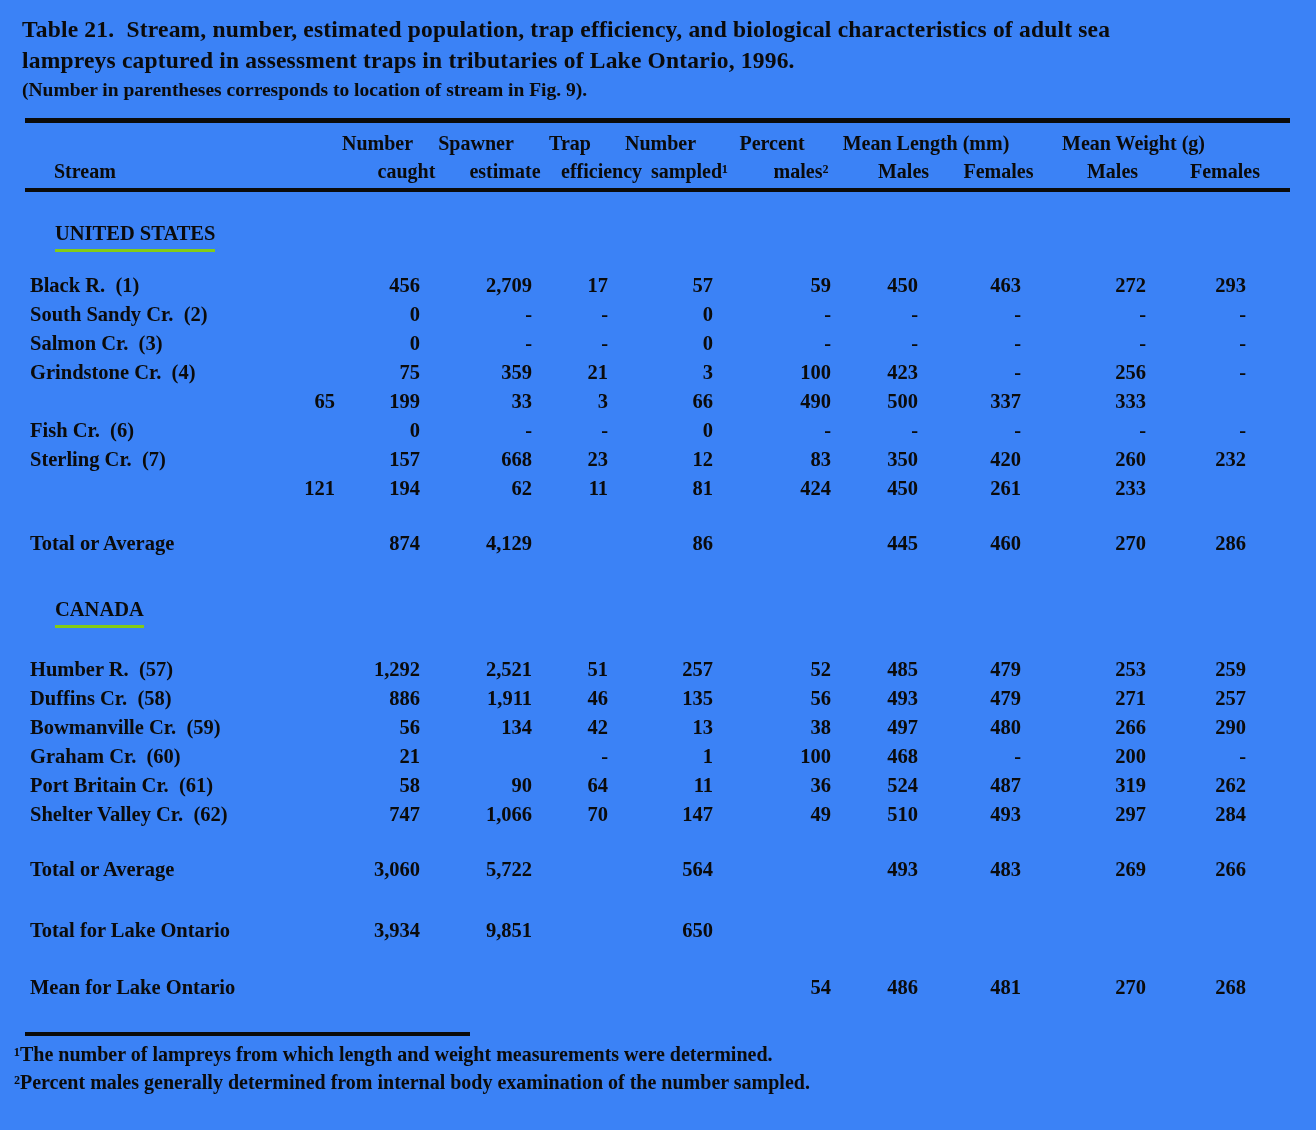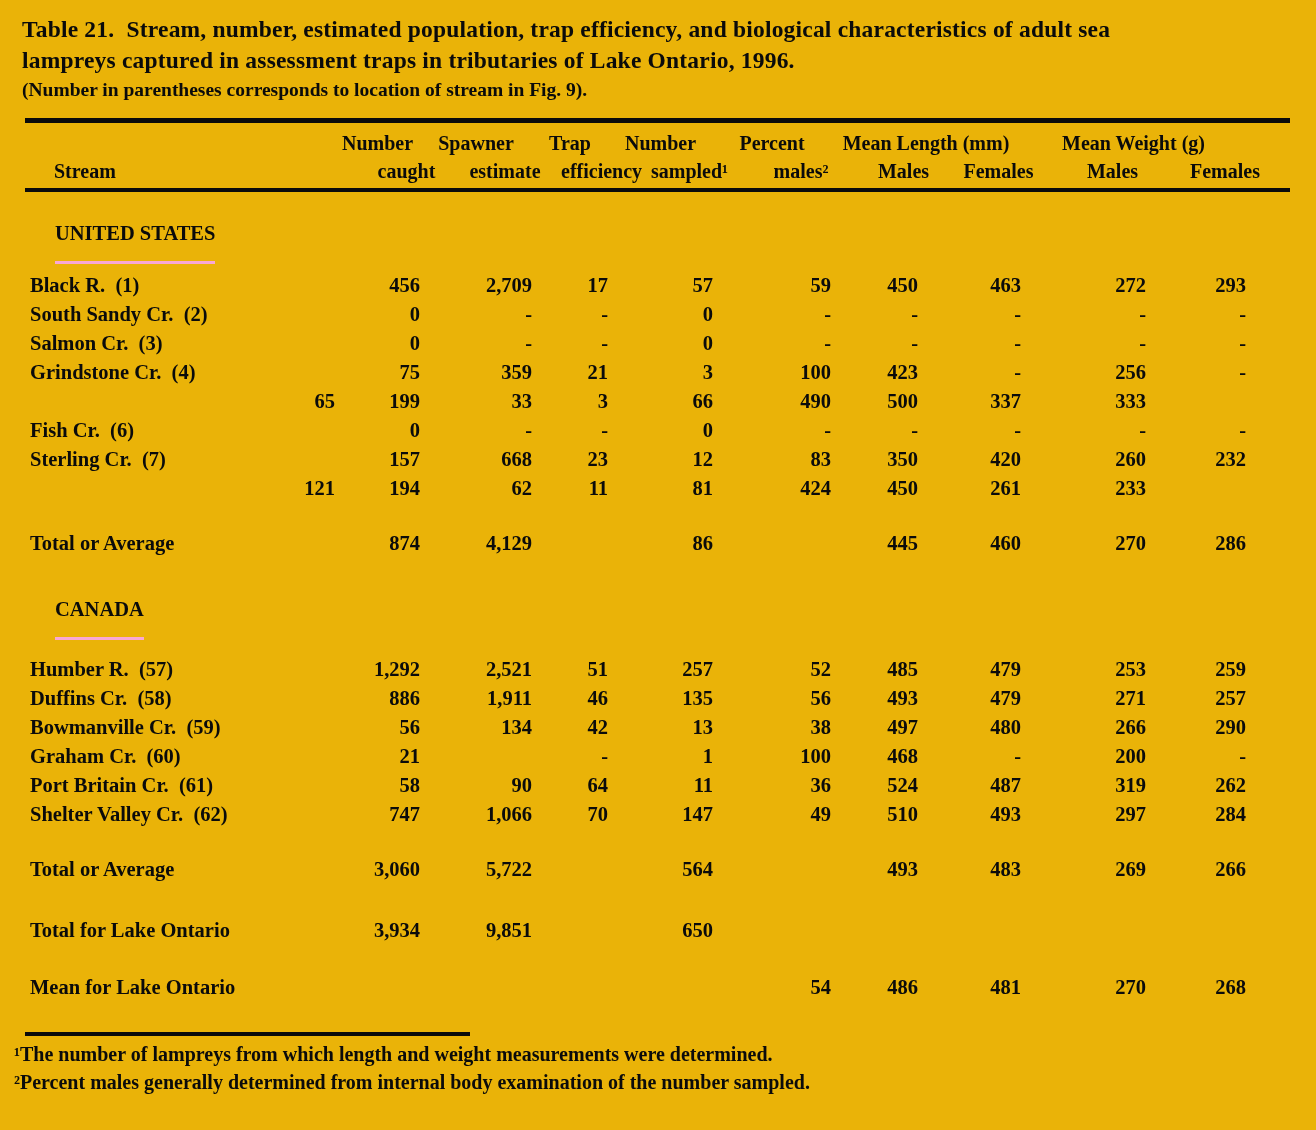--- a/index.html
+++ b/index.html
@@ -1,19 +1,19 @@
 <!DOCTYPE html>
 <html><head>
 <meta charset="utf-8">
 <style>
   html,body{margin:0;padding:0;background:#e8e8e8;}
   .page{
     position:relative;
     width:1316px;height:1130px;
-    background:#eab308;
+    background:#3b82f6;
     color:#0b0b0b;
     font-family:"Liberation Serif","DejaVu Serif",serif;
     font-weight:700;
     overflow:hidden;
     margin:0 auto;
   }
   
   .title-block{margin:14px 0 0 22px;}
   .title-line{font-size:23.5px;line-height:31px;white-space:pre;letter-spacing:0.2px;}
   .title-note{font-size:19.5px;line-height:27px;white-space:pre;}
@@ -23,21 +23,21 @@
   .rule-mid{border-top:4px solid #0b0b0b;}
   .grid{display:grid;grid-template-columns:310px 85px 112px 76px 105px 118px 87px 103px 125px 100px;}
   .hdr{padding:7px 0 3px 0;}
   .hrowA{height:27px;line-height:27px;}
   .hrowB{height:28px;line-height:28px;margin-left:29px;}
   .hcell{font-size:20px;text-align:center;white-space:nowrap;overflow:visible;}
   .hcell.left{text-align:left;}
   .hspan2{grid-column:span 2;}
   
   .section-title{margin:30px 0 0 30px;font-size:20.5px;display:inline-block;}
-  .section-title .ul{border-bottom:3px solid #f9a8d4;padding-bottom:17px;}
+  .section-title .ul{border-bottom:3px solid #84cc16;padding-bottom:5px;}
   .rows{margin-top:26px;}
   .rows.ca{margin-top:34px;}
   .trow{height:29px;line-height:29px;font-size:20.5px;}
   .cell{overflow:visible;}
   .cell.stream{text-align:left;padding-left:5px;white-space:pre;}
   .cell.stream.indent{padding-left:38px;}
   .cell.num{text-align:right;white-space:pre;}
   .total-wrap{margin-top:26px;}
   .summary-wrap-1{margin-top:32px;}
   .summary-wrap-2{margin-top:28px;}

